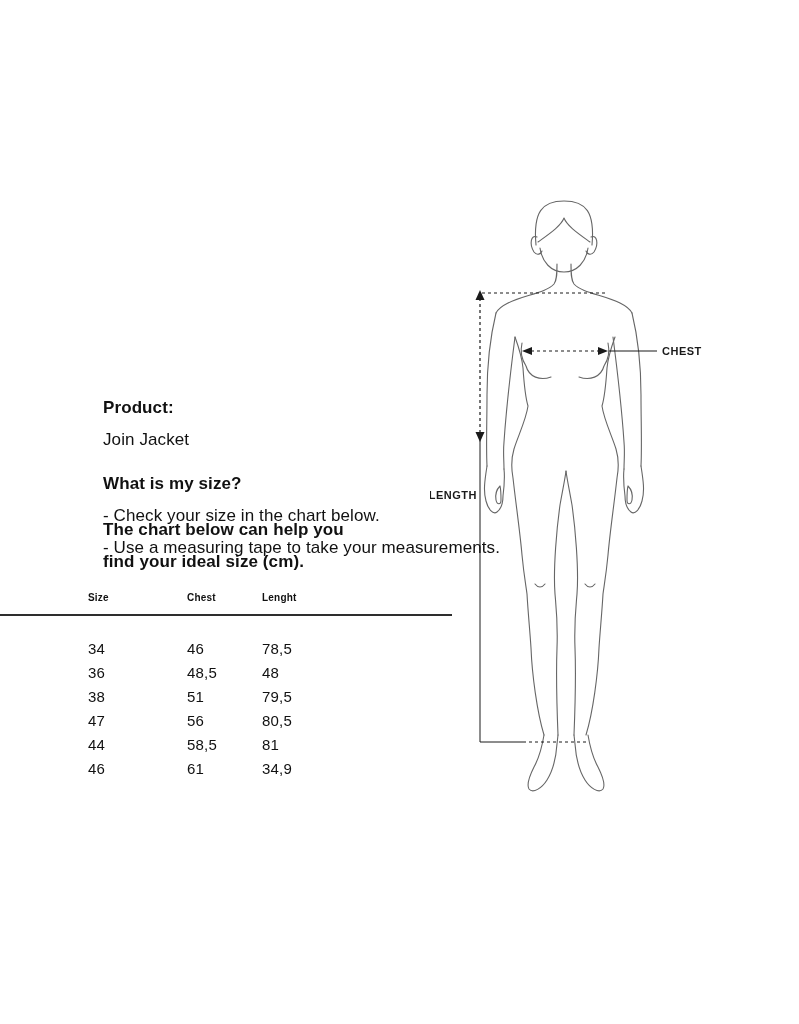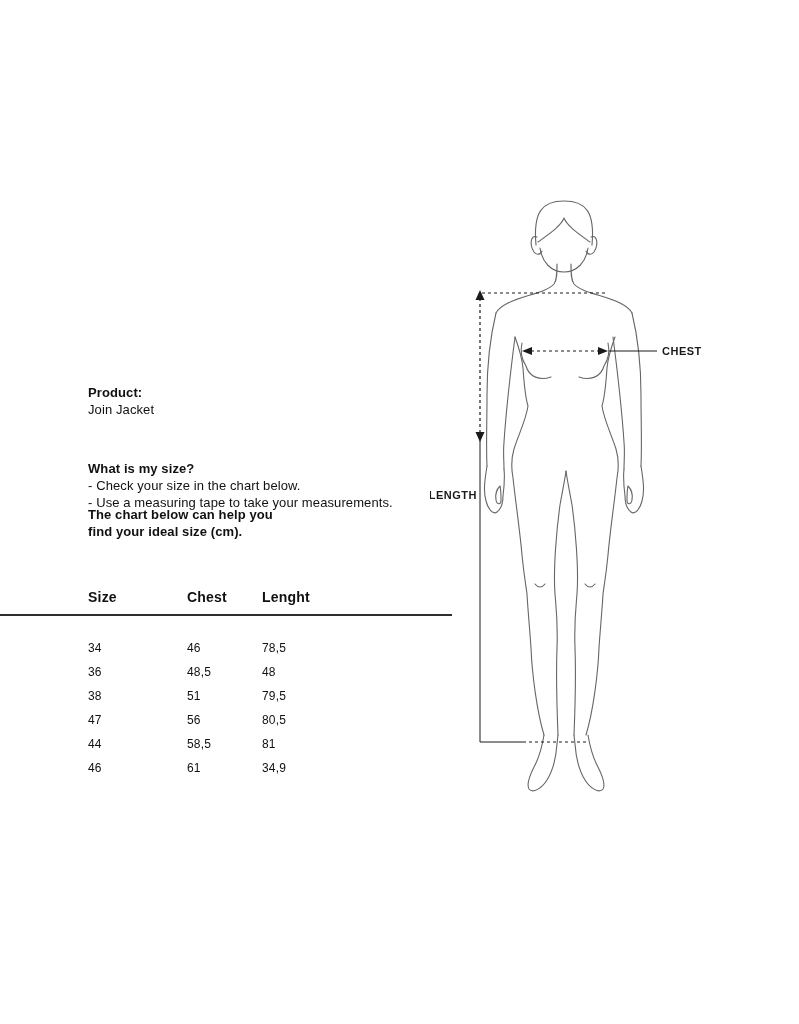--- a/index.html
+++ b/index.html
@@ -3,32 +3,32 @@
 <meta charset="utf-8">
 <style>
   html,body{margin:0;padding:0;}
   body{
     width:799px;height:1024px;background:#ffffff;
     font-family:"Liberation Sans","DejaVu Sans",sans-serif;
     color:#111111;position:relative;overflow:hidden;
   }
   .page{position:absolute;inset:0;}
   .tb{position:absolute;left:88px;}
-  .tb p{margin:0;font-size:13px;line-height:17px;letter-spacing:.1px;}
+  .tb p{margin:15px;font-size:17px;line-height:17px;letter-spacing:.1px;}
   .bold{font-weight:700;}
   .semibold p{font-weight:600;}
   #block-product{top:384px;}
   #block-size{top:460px;}
   #block-help{top:506px;}
   .rule{position:absolute;left:0;top:614px;width:452px;height:2px;background:#2e2e2e;}
   .size-table{position:absolute;left:88px;top:589px;}
   .thead,.trow{display:grid;grid-template-columns:99px 75px 90px;}
-  .thead span{font-weight:600;font-size:14px;line-height:17px;letter-spacing:.2px;}
+  .thead span{font-weight:600;font-size:10px;line-height:17px;letter-spacing:.2px;}
   .tbody{margin-top:30px;}
-  .trow{height:24px;align-items:center;font-size:12px;letter-spacing:.2px;}
+  .trow{height:24px;align-items:center;font-size:15px;letter-spacing:.2px;}
   .figure{position:absolute;left:430px;top:190px;}
   .body-lines path{fill:none;stroke:#666666;stroke-width:1.1;stroke-linecap:round;stroke-linejoin:round;}
   .measure line{stroke:#1a1a1a;stroke-width:1.2;}
   .measure line.thin{stroke-width:1;}
   .measure .dash{stroke-dasharray:3 3;}
   .measure polygon{fill:#1a1a1a;stroke:none;}
   .figure text{font-family:"Liberation Sans","DejaVu Sans",sans-serif;font-size:11px;font-weight:700;fill:#1a1a1a;letter-spacing:.5px;}
 </style>
 </head>
 <body>

